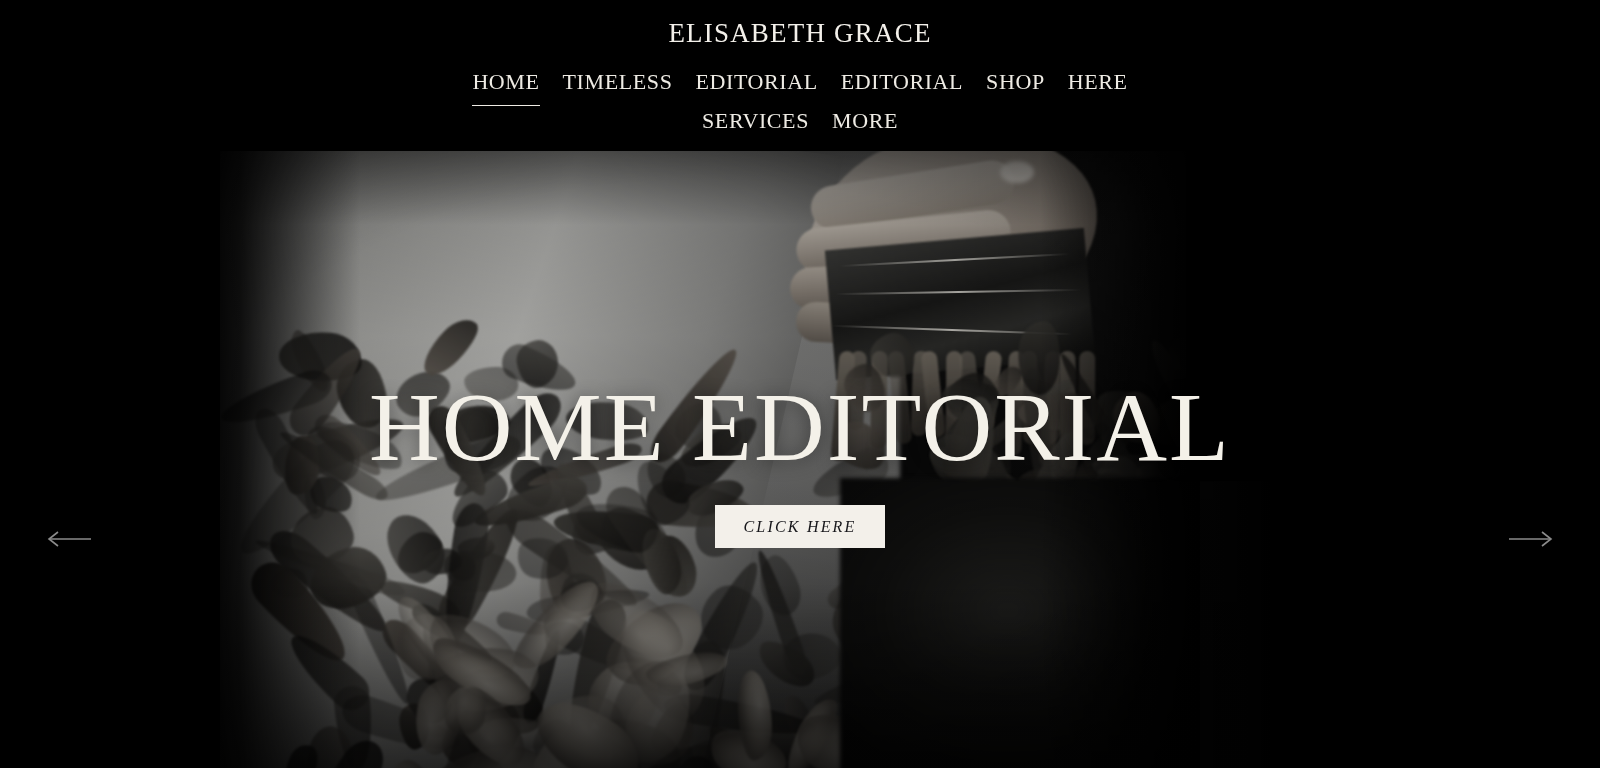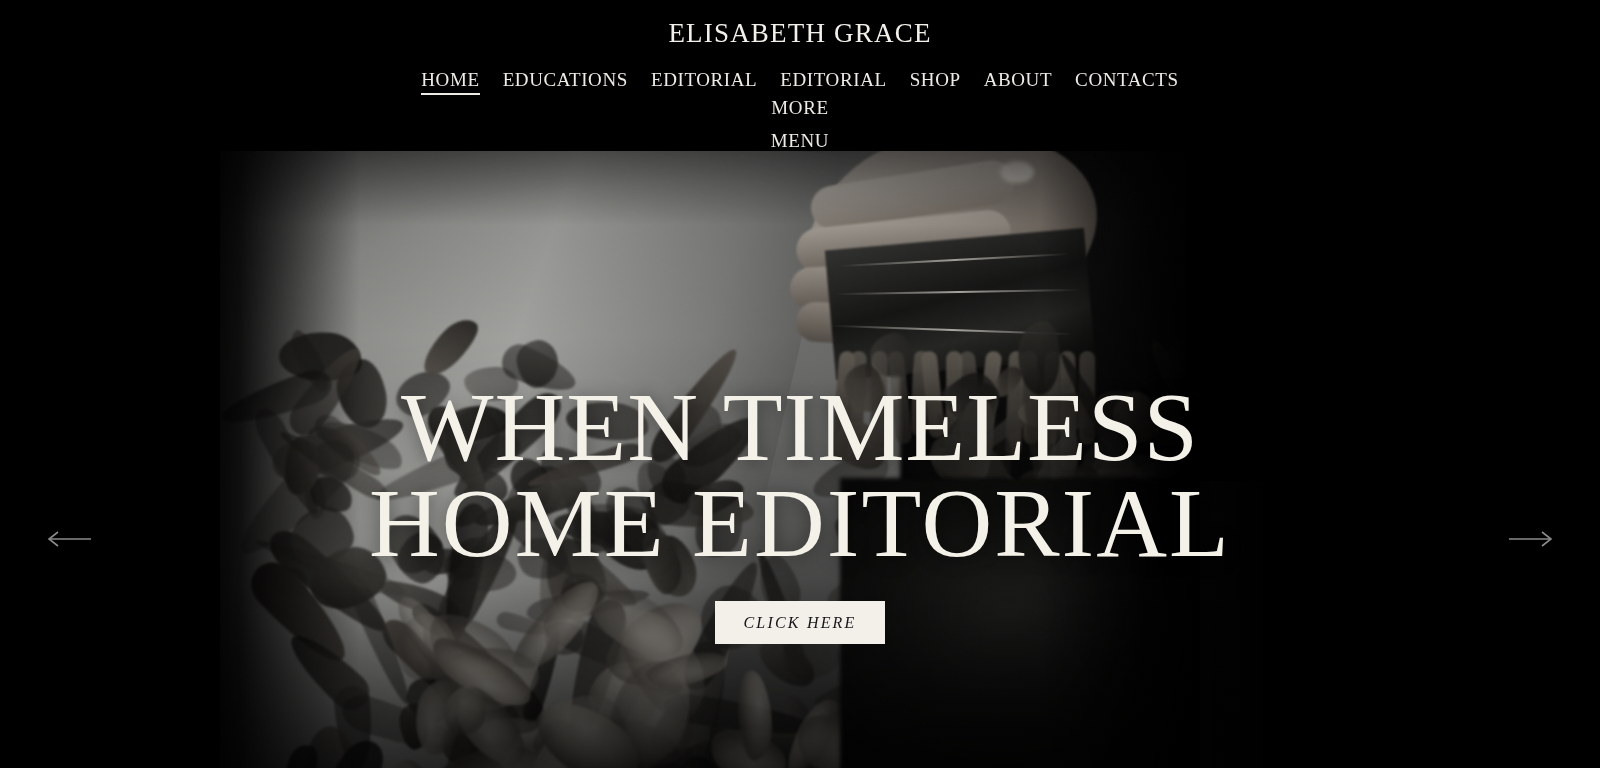--- a/index.html
+++ b/index.html
@@ -48,26 +48,26 @@
     justify-content:center;
     align-items:baseline;
     column-gap:23px;
     row-gap:4px;
     width:760px;
   }
 
   .nav-item {
     position:relative;
     font-family:"Liberation Serif", serif;
-    font-size:19px;
+    font-size:22px;
     letter-spacing:0.6px;
     color:#eeebe4;
     white-space:nowrap;
     cursor:pointer;
-    padding-bottom:2px;
+    padding-bottom:10px;
     line-height:1.15;
   }
   .nav-item.active::after {
     content:"";
     position:absolute;
     left:0; right:0; bottom:-2px;
     height:1.5px;
     background:#eeebe4;
   }
 
@@ -301,31 +301,28 @@
 <body>
 
 <div class="page">
 
   <header class="header">
 
     <div class="logo">ELISABETH GRACE</div>
 
     <nav class="nav">
       <div class="nav-item active">HOME</div>
-      <div class="nav-item">EDUCATIONS</div>
+      <div class="nav-item">TIMELESS</div>
       <div class="nav-item">EDITORIAL</div>
       <div class="nav-item">EDITORIAL</div>
       <div class="nav-item">SHOP</div>
-      <div class="nav-item">ABOUT</div>
-      <div class="nav-item">CONTACTS</div>
+      <div class="nav-item">HERE</div>
+      <div class="nav-item">SERVICES</div>
       <div class="nav-item">MORE</div>
 
-      <div class="nav-menu">
-        <div class="nav-item">MENU</div>
-      </div>
     </nav>
   </header>
 
   <div class="hero">
 
     <div class="photo">
       <div class="wall"></div>
       <div class="dress-shadow"></div>
       <div class="dress"></div>
       <div class="dark-right"></div>
@@ -611,21 +608,20 @@
 
     <div class="wing wing-l"></div>
     <div class="wing wing-r"></div>
     <div class="wing-r-top"></div>
     <div class="hero-scrim"></div>
   </div>
 
   <div class="hero-content">
 
     <h1 class="headline">
-      <div class="l1">WHEN TIMELESS</div>
       <div class="l2">HOME EDITORIAL</div>
     </h1>
 
 
     <div class="cta">
       <span>CLICK HERE</span>
     </div>
   </div>
 
   <div class="arrow arrow-left">

